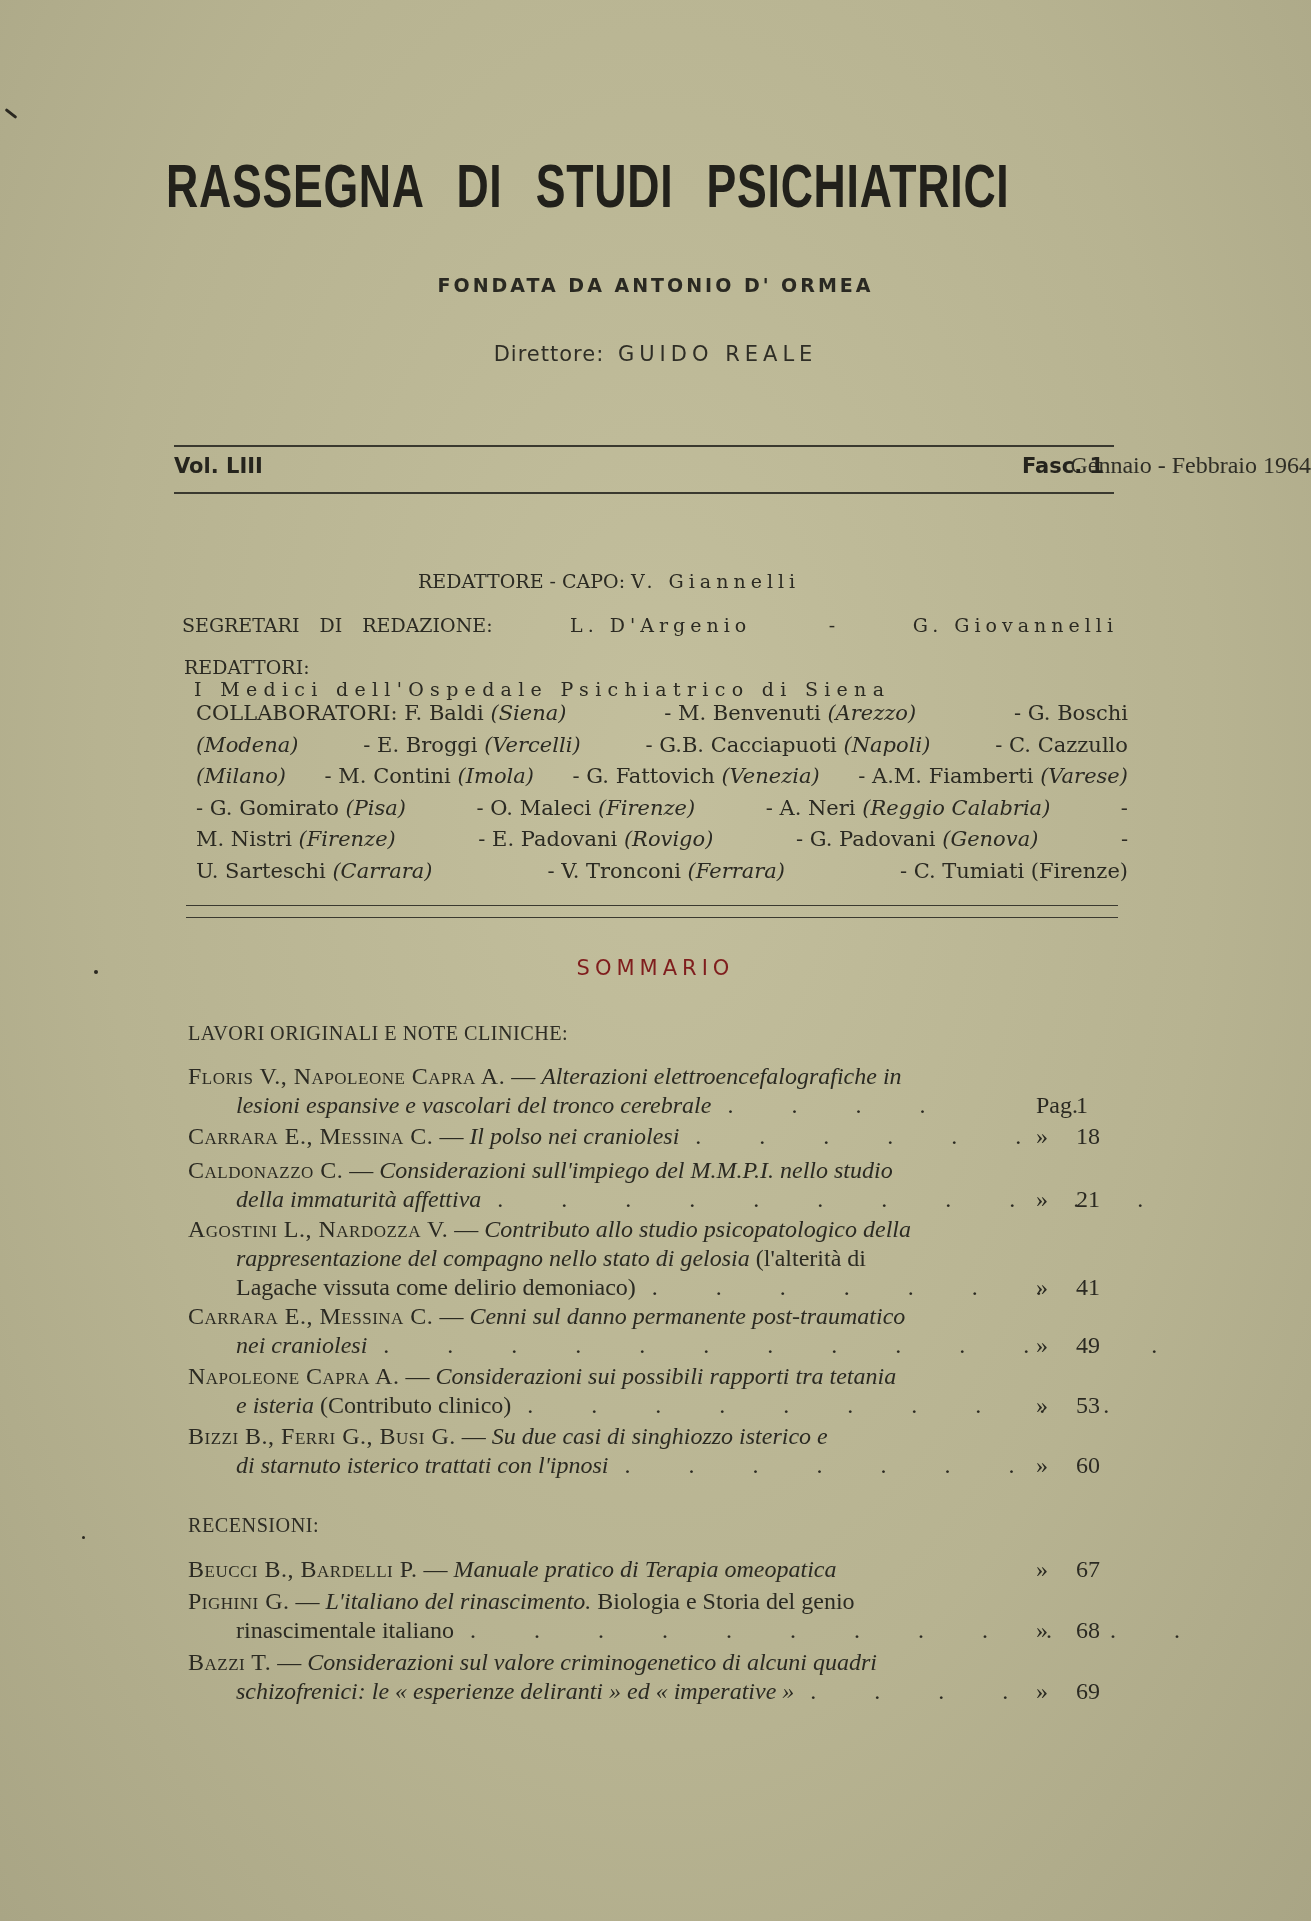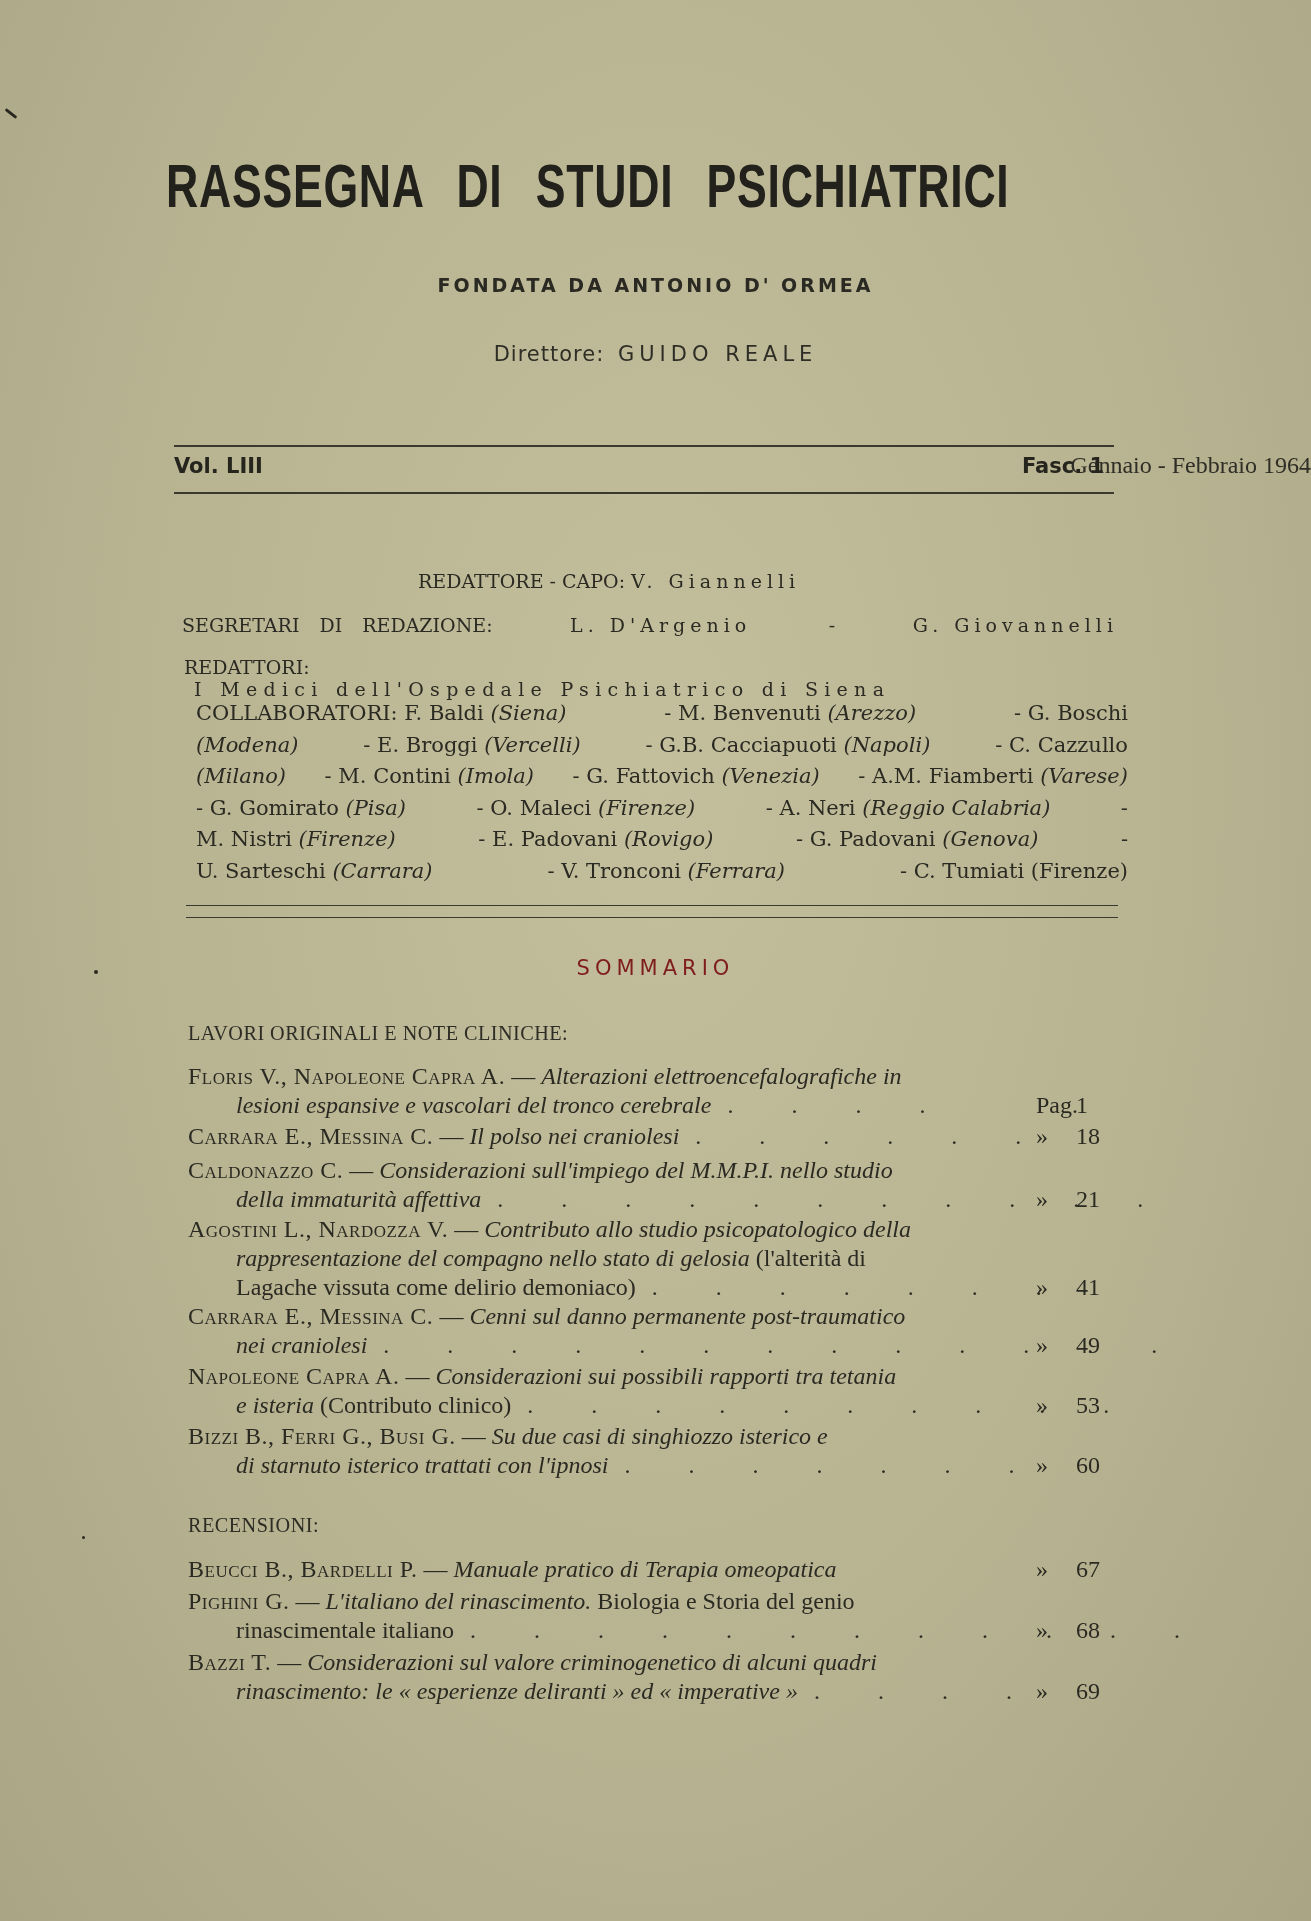--- a/index.html
+++ b/index.html
@@ -302,21 +302,21 @@
         </span>
     </div>
   </div>
 
   <div class="toc-entry" style="top:1648px;">
     <div class="toc-line">
       <span class="sc">Bazzi T.</span> —
       <i>Considerazioni sul valore criminogenetico di alcuni quadri</i>
     </div>
     <div class="toc-line indent">
-      <i>rinascimento: le « esperienze deliranti » ed « imperative »</i>
+      <i>schizofrenici: le « esperienze deliranti » ed « imperative »</i>
       <span class="toc-dots">. . . .</span>
       <span class="toc-ref">
           <span class="mark">»</span>
           <span class="num">69</span>
         </span>
     </div>
   </div>
 
 </div>
 

